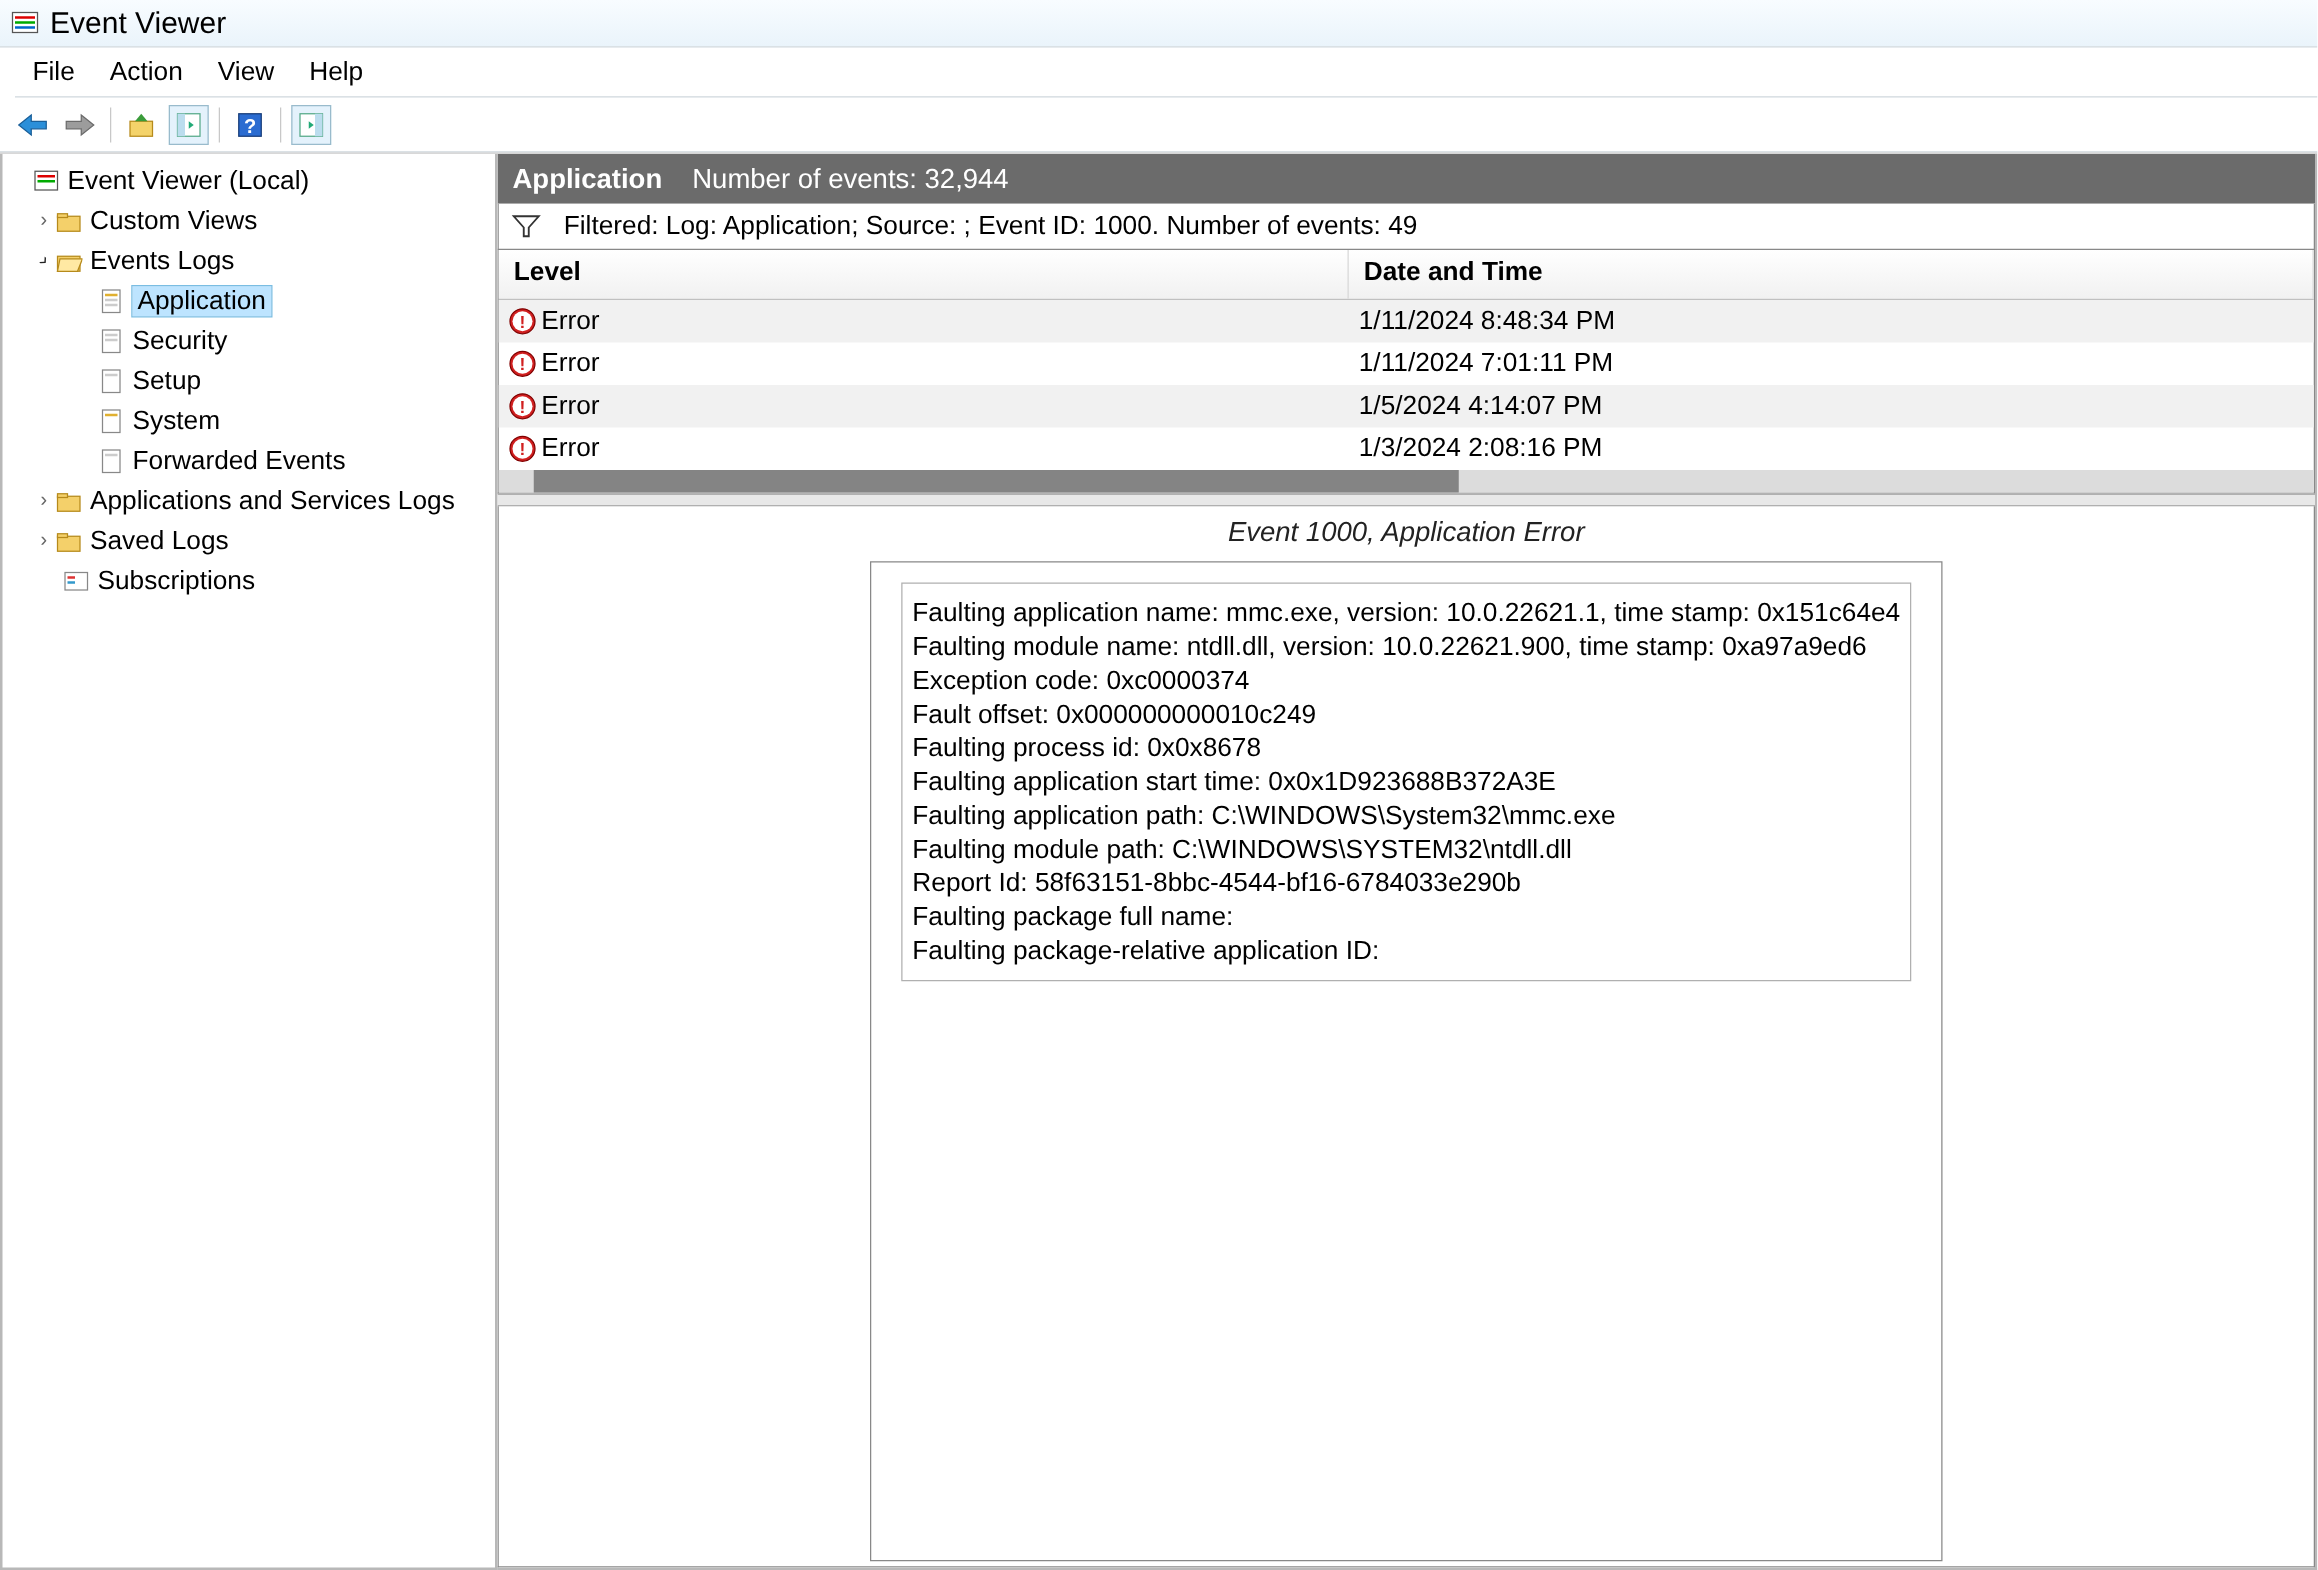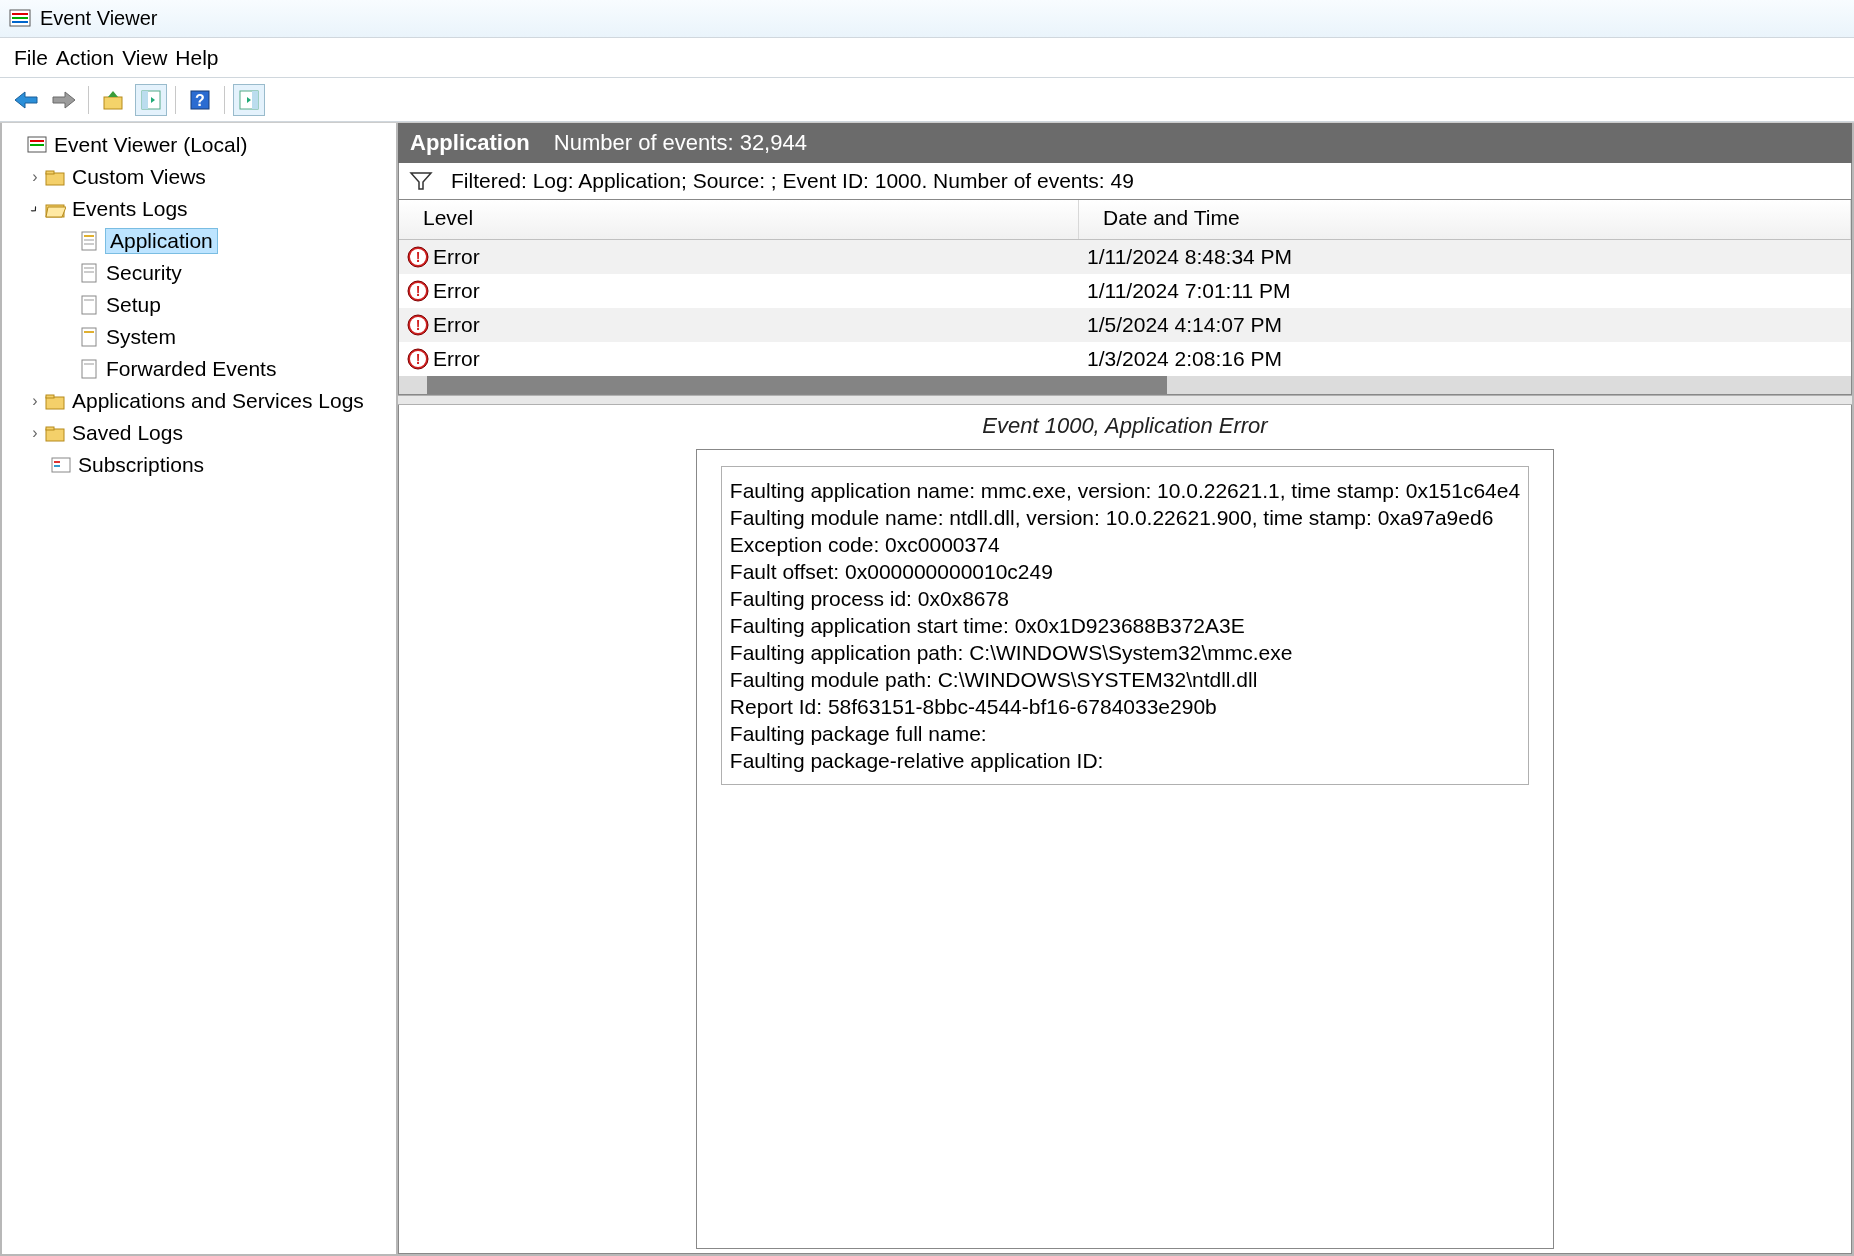--- a/index.html
+++ b/index.html
@@ -2,23 +2,23 @@
 <html><head>
   <meta charset="utf-8">
   <style>
     * { box-sizing: border-box; margin: 0; padding: 0; font-family: "Segoe UI", Tahoma, sans-serif; }
     body { background: #fff; font-size: 19px; color: #000; overflow: hidden; }
     
     .window { width: 1854px; height: 1256px; display: flex; flex-direction: column; }
     
     .titlebar { display: flex; align-items: center; padding: 4px 8px; background: linear-gradient(#f8fcff,#eaf4fb); border-bottom: 1px solid #d0d7dd; height: 38px; }
     .titlebar .app-icon { width: 24px; height: 24px; margin-right: 8px; }
-    .titlebar .title-text { font-size: 20px; }
-    
-    .menubar { display: flex; gap: 8px; padding: 12px 14px; height: 40px; align-items: center; border-bottom: 1px solid #d0d7dd; }
+    .titlebar .title-text { font-size: 24px; }
+    
+    .menubar { display: flex; gap: 28px; padding: 12px 14px; height: 40px; align-items: center; border-bottom: 1px solid #d0d7dd; margin-left: 12px; }
     .menubar span { font-size: 21px; cursor: default; }
     
     .toolbar { display: flex; align-items: center; gap: 6px; padding: 4px 10px; height: 44px; border-bottom: 1px solid #d0d7dd; }
     .toolbar .sep { width: 1px; height: 28px; background: #c8c8c8; margin: 0 2px; }
     .tbtn { width: 32px; height: 32px; display:flex; align-items:center; justify-content:center; border:1px solid transparent; }
     
     .main { flex:1; display:flex; border-top:1px solid #ccc; overflow:hidden; }
     
     .sidebar { width: 398px; border:2px solid #b8b8b8; border-top:none; padding: 6px 4px; overflow:auto; }
     .tree-node { display:flex; align-items:center; height:32px; font-size:21px; cursor:default; white-space:nowrap; }
@@ -33,21 +33,21 @@
     .content { flex:1; display:flex; flex-direction:column; border:2px solid #b8b8b8; border-left:none; border-top:none; overflow:hidden;}
     .content-header { background:#6b6b6b; color:#fff; padding: 4px 12px; font-size:22px; display:flex; gap:24px; align-items:center; height:40px;}
     .content-header b { font-weight:600; }
     
     .filter-bar { display:flex; align-items:center; gap:18px; padding: 6px 10px; border:1px solid #888; border-top:none; background:#fff;}
     .funnel { width:24px;height:24px;}
     .filter-text { font-size:21px; }
     
     .grid { border:1px solid #888; border-top:none; }
     .grid-head { display:flex; height:40px; background:linear-gradient(#fff,#f1f1f1); border-bottom:1px solid #c0c0c0; font-size:21px; }
-    .grid-head .col { padding:6px 24px; border-right:1px solid #d8d8d8; }
+    .grid-head .col { padding:6px 12px; border-right:1px solid #d8d8d8;font-weight:bold; }
     .col-level { width:680px; }
     .col-date { flex:1; }
     .grid-body { }
     .row { display:flex; align-items:center; height:34px; font-size:21px; }
     .row:nth-child(odd) { background:#f1f1f1; }
     .row .cell-level { display:flex;align-items:center; gap:4px; width:680px; padding-left:8px;}
     .row .cell-date { padding-left:8px; }
     .err-icon { width:22px;height:22px; }
     .hscroll { height:18px; background:#dcdcdc; display:flex; }
     .hscroll .track { margin-left:28px; width:740px; height:100%; background:#848484; }

